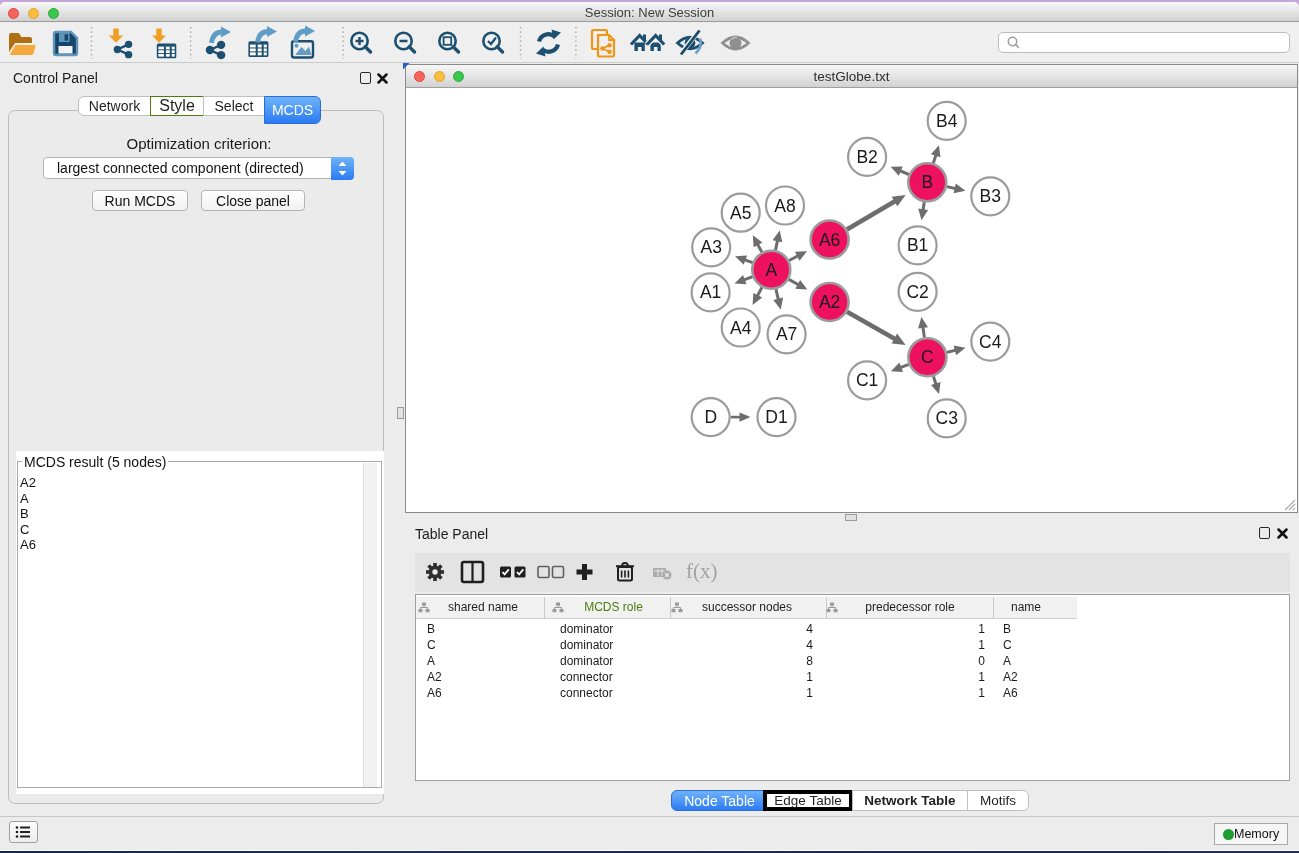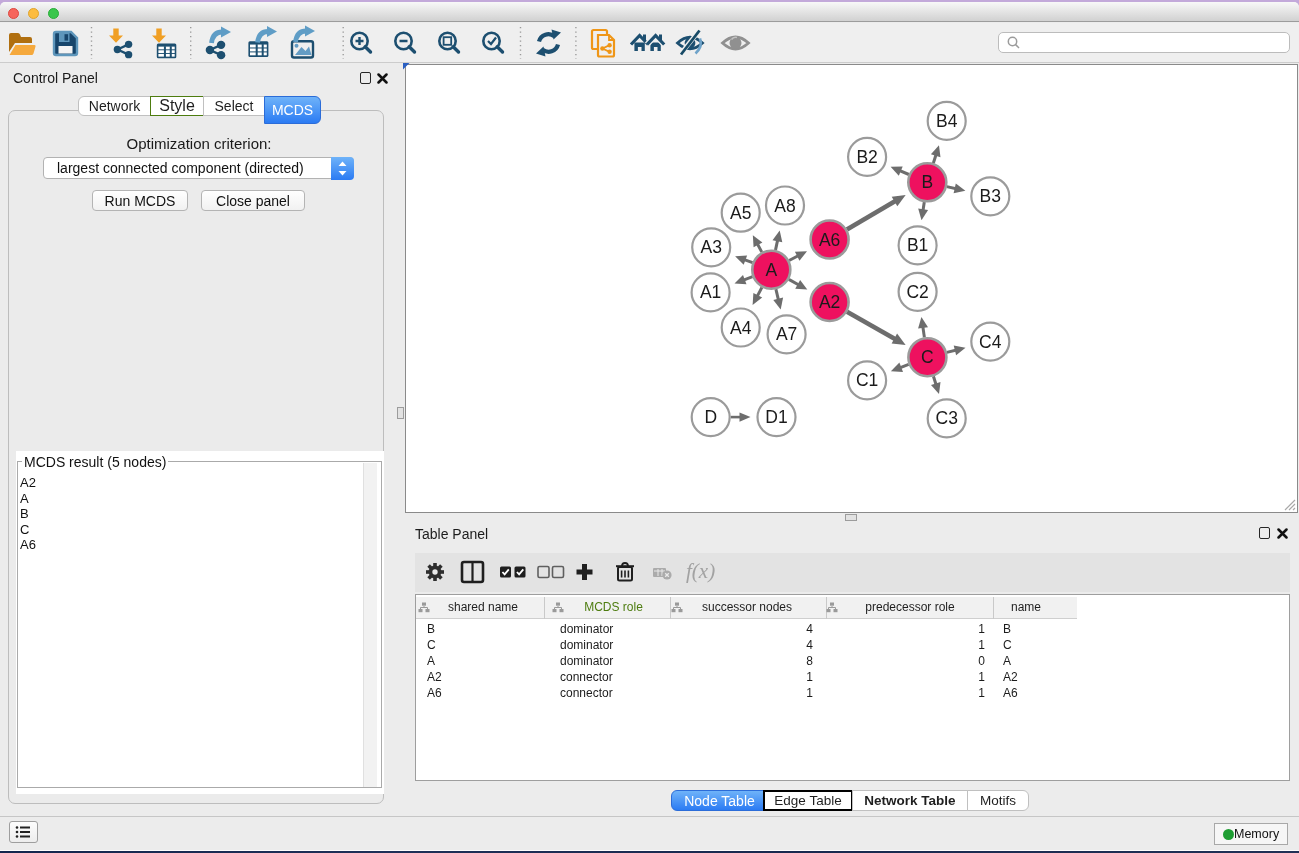--- a/index.html
+++ b/index.html
@@ -16,20 +16,21 @@
 .nettb{position:absolute;left:0;top:0;width:100%;height:23px;background:linear-gradient(#f7f7f7,#d2d2d2);border-bottom:1px solid #9f9f9f}
 .btn{position:absolute;background:linear-gradient(#ffffff,#f1f1f1);border:1px solid #b4b4b4;border-radius:4px;
  font-size:14px;color:#111;display:flex;align-items:center;justify-content:center}
 </style></head><body>
 <div class="win">
     <div class="pg">
  <div class="titlebar">
   <div class="light" style="left:7.5px;background:#f6655c;border:0.5px solid #dd4840"></div>
   <div class="light" style="left:27.5px;background:#fcbc40;border:0.5px solid #e0a42c"></div>
   <div class="light" style="left:47.5px;background:#3ac64c;border:0.5px solid #2aad38"></div>
+  <div style="position:absolute;width:100%;text-align:center;top:3px;font-size:13px;color:#3d3d3d">Session: New Session</div>
  </div>
  <div class="toolbar"></div>
  <svg width="780" height="63" viewBox="0 0 780 63" style="position:absolute;left:0;top:0">
         <line x1="91.5" y1="27" x2="91.5" y2="59" stroke="#9a9a9a" stroke-width="1.4" stroke-dasharray="1.3 3.2"></line>
         <line x1="190.7" y1="27" x2="190.7" y2="59" stroke="#9a9a9a" stroke-width="1.4" stroke-dasharray="1.3 3.2"></line>
         <line x1="343.2" y1="27" x2="343.2" y2="59" stroke="#9a9a9a" stroke-width="1.4" stroke-dasharray="1.3 3.2"></line>
         <line x1="520.5" y1="27" x2="520.5" y2="59" stroke="#9a9a9a" stroke-width="1.4" stroke-dasharray="1.3 3.2"></line>
         <line x1="575.9" y1="27" x2="575.9" y2="59" stroke="#9a9a9a" stroke-width="1.4" stroke-dasharray="1.3 3.2"></line>
         <path d="M 9 52 L 9 35 Q 9 33 11 33 L 18 33 Q 19.5 33 20 34.5 L 21 37 L 30 37 Q 32 37 32 39 L 32 43 L 15 43 Z" fill="#b06f10"></path>
         <path d="M 15.5 45 L 34.5 45 Q 36 45 35.5 46.5 L 33.5 53.5 Q 33 55 31.5 55 L 9.5 55 Z" fill="#f5a93d"></path>
@@ -151,20 +152,26 @@
         <div style="height:15.6px;line-height:15.6px">A6</div>
       </div>
 
  <div style="position:absolute;left:397px;top:407px;width:7px;height:12px;background:#e2e2e2;border:1px solid #9c9c9c"></div>
  <div style="position:absolute;left:845px;top:514px;width:12px;height:7px;background:#e2e2e2;border:1px solid #9c9c9c"></div>
 
  <svg width="8" height="8" viewBox="0 0 8 8" style="position:absolute;left:403px;top:63px;z-index:5">
         <path d="M 0 0 L 6.5 0 L 0 6.5 Z" fill="#2a5fc2"></path>
       </svg>
  <div class="netwin">
+  <div class="nettb">
+   <div class="light" style="left:8px;top:6px;width:11px;height:11px;background:#f6655c;border:0.5px solid #dd4840"></div>
+   <div class="light" style="left:27.5px;top:6px;width:11px;height:11px;background:#fcbc40;border:0.5px solid #e0a42c"></div>
+   <div class="light" style="left:47px;top:6px;width:11px;height:11px;background:#3ac64c;border:0.5px solid #2aad38"></div>
+   <div style="position:absolute;width:100%;text-align:center;top:4px;font-size:13.5px;color:#2e2e2e">testGlobe.txt</div>
+  </div>
   <svg width="14" height="14" viewBox="0 0 14 14" style="position:absolute;right:1px;bottom:1px">
     <path d="M 13 3 L 3 13 M 13 7 L 7 13 M 13 11 L 11 13" stroke="#a9a9a9" stroke-width="1.2"></path>
         </svg>
  </div>
  <svg width="891" height="425" viewBox="0 0 891 425" style="position:absolute;left:406px;top:87px" font-family="Liberation Sans, sans-serif">
         <line x1="355.8" y1="165.1" x2="349.6" y2="153.5" stroke="#6d6d6d" stroke-width="3.0"></line>
         <polygon points="346.8,148.2 356.4,155.5 347.6,160.2" fill="#6d6d6d"></polygon>
         <line x1="369.5" y1="163.1" x2="372.4" y2="149.4" stroke="#6d6d6d" stroke-width="3.0"></line>
         <polygon points="373.7,143.4 376.3,155.2 366.5,153.2" fill="#6d6d6d"></polygon>
         <line x1="346.6" y1="175.7" x2="334.8" y2="171.3" stroke="#6d6d6d" stroke-width="3.0"></line>
@@ -277,21 +284,21 @@
         <line x1="206.6" y1="22.5" x2="206.6" y2="29.5" stroke="#1f1f1f" stroke-width="1.6"></line>
         <line x1="210" y1="22.5" x2="210" y2="29.5" stroke="#1f1f1f" stroke-width="1.6"></line>
         <line x1="213.4" y1="22.5" x2="213.4" y2="29.5" stroke="#1f1f1f" stroke-width="1.6"></line>
         <rect x="238" y="20" width="13" height="9" rx="1" fill="#ababab"></rect>
         <line x1="239" y1="23" x2="250" y2="23" stroke="#e9e9e9" stroke-width="1"></line>
         <line x1="243" y1="21" x2="243" y2="28" stroke="#e9e9e9" stroke-width="1"></line>
         <line x1="247" y1="21" x2="247" y2="28" stroke="#e9e9e9" stroke-width="1"></line>
         <circle cx="252" cy="27" r="4.6" fill="#ababab"></circle>
         <path d="M 250.2 25.2 L 253.8 28.8 M 253.8 25.2 L 250.2 28.8" stroke="#e9e9e9" stroke-width="1.3"></path>
       </svg>
- <div style="position:absolute;left:686px;top:559px;font-size:21px;color:#a2a2a2;font-style:italic;font-family:'Liberation Serif',serif">f(x)</div>
+ <div style="position:absolute;left:686px;top:559px;font-size:21px;color:#a2a2a2;font-family:'Liberation Serif',serif">f(x)</div>
 
  <div style="position:absolute;left:415px;top:594px;width:875px;height:187px;background:#fff;border:1px solid #9e9e9e"></div>
  <div style="position:absolute;left:416px;top:597px;width:661px;height:22px;background:#f1f1f1;border-bottom:1px solid #cfcfcf"></div>
  <div style="position:absolute;left:416px;top:597px;width:661px;height:22px">
    <div style="position:absolute;left:128px;top:0;width:1px;height:22px;background:#c9c9c9"></div>
    <div style="position:absolute;left:254px;top:0;width:1px;height:22px;background:#c9c9c9"></div>
    <div style="position:absolute;left:410px;top:0;width:1px;height:22px;background:#c9c9c9"></div>
    <div style="position:absolute;left:577px;top:0;width:1px;height:22px;background:#c9c9c9"></div>
  </div>
  <svg width="12" height="11" viewBox="0 0 12 11" style="position:absolute;left:418px;top:602px">
@@ -345,21 +352,21 @@
         <div style="position:absolute;left:885px;top:669px;width:100px;height:16px;line-height:16px;text-align:right">1</div>
         <div style="position:absolute;left:1003px;top:669px;width:80px;height:16px;line-height:16px">A2</div>
         <div style="position:absolute;left:427px;top:685px;width:120px;height:16px;line-height:16px">A6</div>
         <div style="position:absolute;left:560px;top:685px;width:120px;height:16px;line-height:16px">connector</div>
         <div style="position:absolute;left:713px;top:685px;width:100px;height:16px;line-height:16px;text-align:right">1</div>
         <div style="position:absolute;left:885px;top:685px;width:100px;height:16px;line-height:16px;text-align:right">1</div>
         <div style="position:absolute;left:1003px;top:685px;width:80px;height:16px;line-height:16px">A6</div>
       </div>
 
  <div style="position:absolute;left:671px;top:790px;width:97px;height:21px;background:linear-gradient(#6fb3f9,#2b7bf3);color:#fff;border:1px solid #2b6cd8;border-radius:6px 0px 0px 6px;box-sizing:border-box;font-size:14px;font-weight:500;display:flex;align-items:center;justify-content:center;z-index:3">Node Table</div>
- <div style="position:absolute;left:763px;top:790px;width:90px;height:21px;background:#fff;color:#1f1f1f;border:2px solid #000000;border-radius:0px 0px 0px 0px;box-sizing:border-box;font-size:13.5px;font-weight:500;display:flex;align-items:center;justify-content:center;z-index:3">Edge Table</div>
+ <div style="position:absolute;left:763px;top:790px;width:90px;height:21px;background:#fff;color:#1f1f1f;border:4px solid #000000;border-radius:0px 0px 0px 0px;box-sizing:border-box;font-size:13.5px;font-weight:500;display:flex;align-items:center;justify-content:center;z-index:3">Edge Table</div>
  <div style="position:absolute;left:852px;top:790px;width:116px;height:21px;background:#fff;color:#1f1f1f;border:1px solid #c0c0c0;border-radius:0px 0px 0px 0px;box-sizing:border-box;font-size:13.5px;font-weight:700;display:flex;align-items:center;justify-content:center;z-index:3">Network Table</div>
  <div style="position:absolute;left:967px;top:790px;width:62px;height:21px;background:#fff;color:#1f1f1f;border:1px solid #c0c0c0;border-radius:0px 6px 6px 0px;box-sizing:border-box;font-size:13.5px;font-weight:500;display:flex;align-items:center;justify-content:center;z-index:3">Motifs</div>
 
  <div style="position:absolute;left:0;top:816px;width:100%;height:1px;background:#c6c6c6"></div>
  <div style="position:absolute;left:9px;top:821px;width:29px;height:22px;background:linear-gradient(#fdfdfd,#ededed);border:1px solid #9e9e9e;border-radius:3px">
   <svg width="27" height="20" viewBox="0 0 27 20">
    <circle cx="7" cy="5.5" r="1.3" fill="#222"></circle>
           <rect x="10" y="4.5" width="10" height="2" fill="#222"></rect>
    <circle cx="7" cy="10" r="1.3" fill="#222"></circle>
           <rect x="10" y="9" width="10" height="2" fill="#222"></rect>

